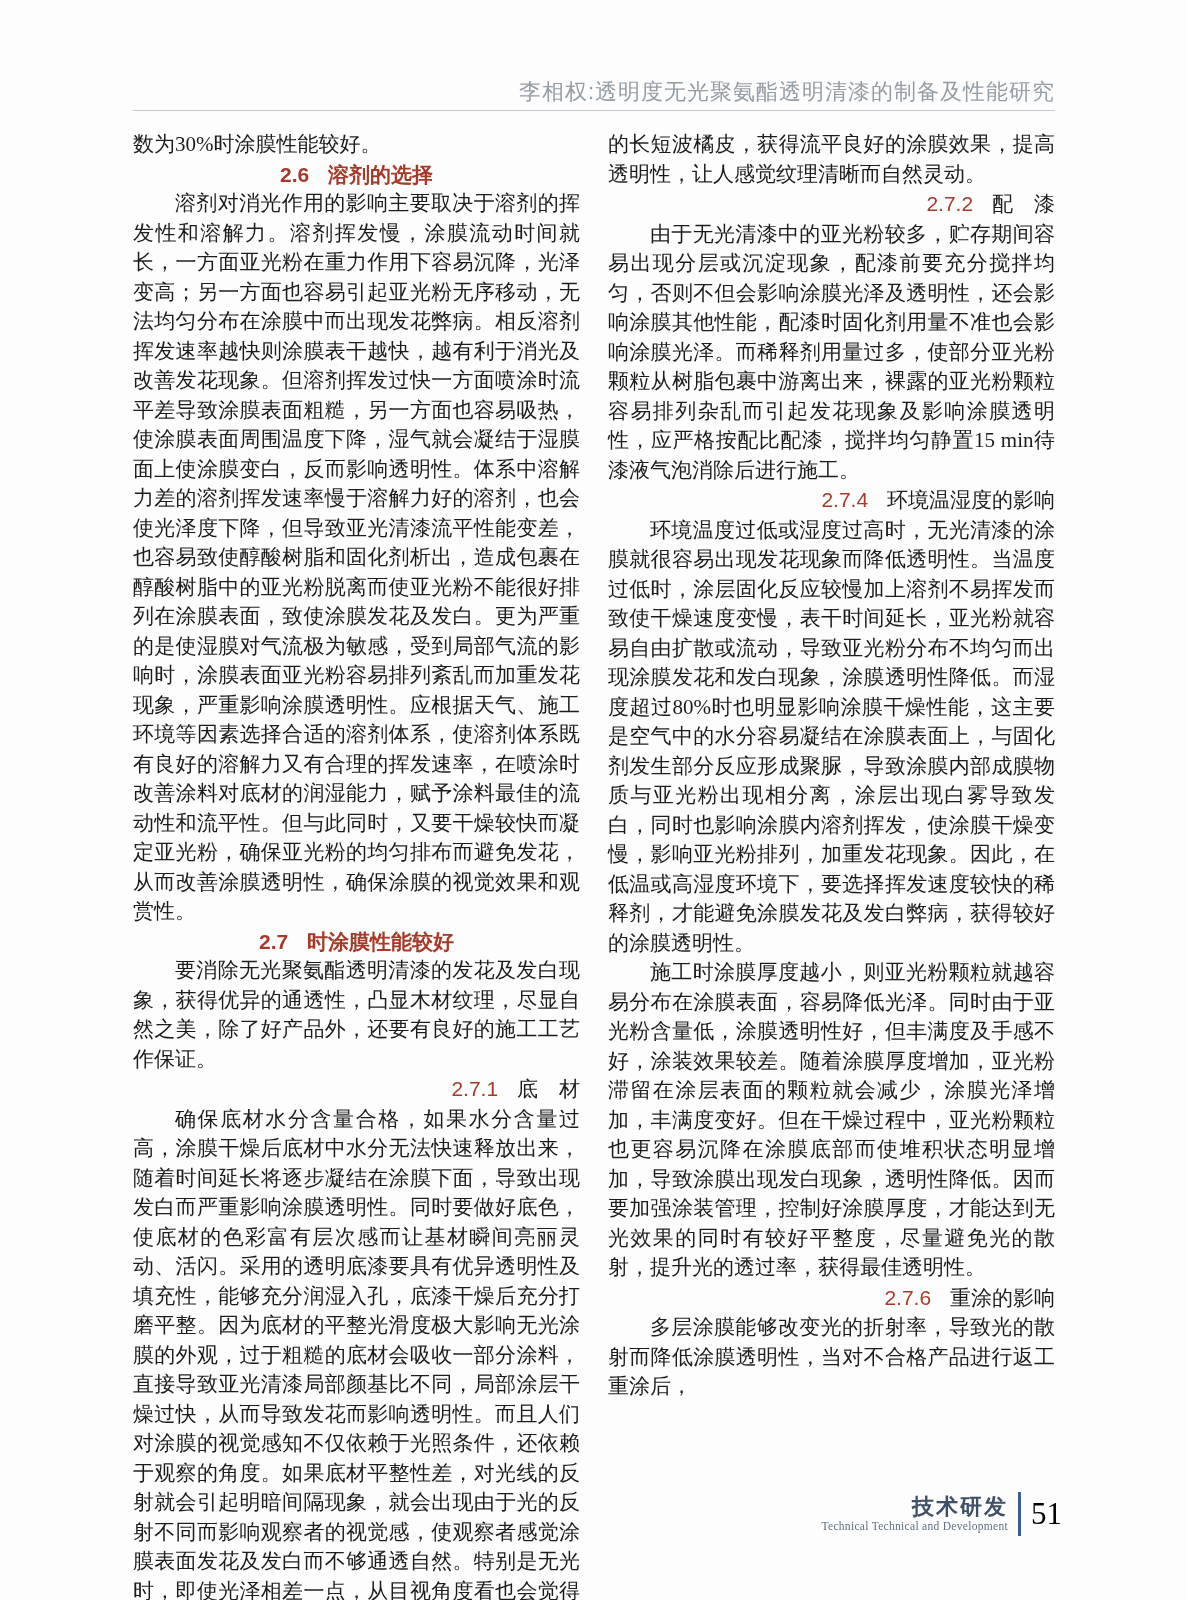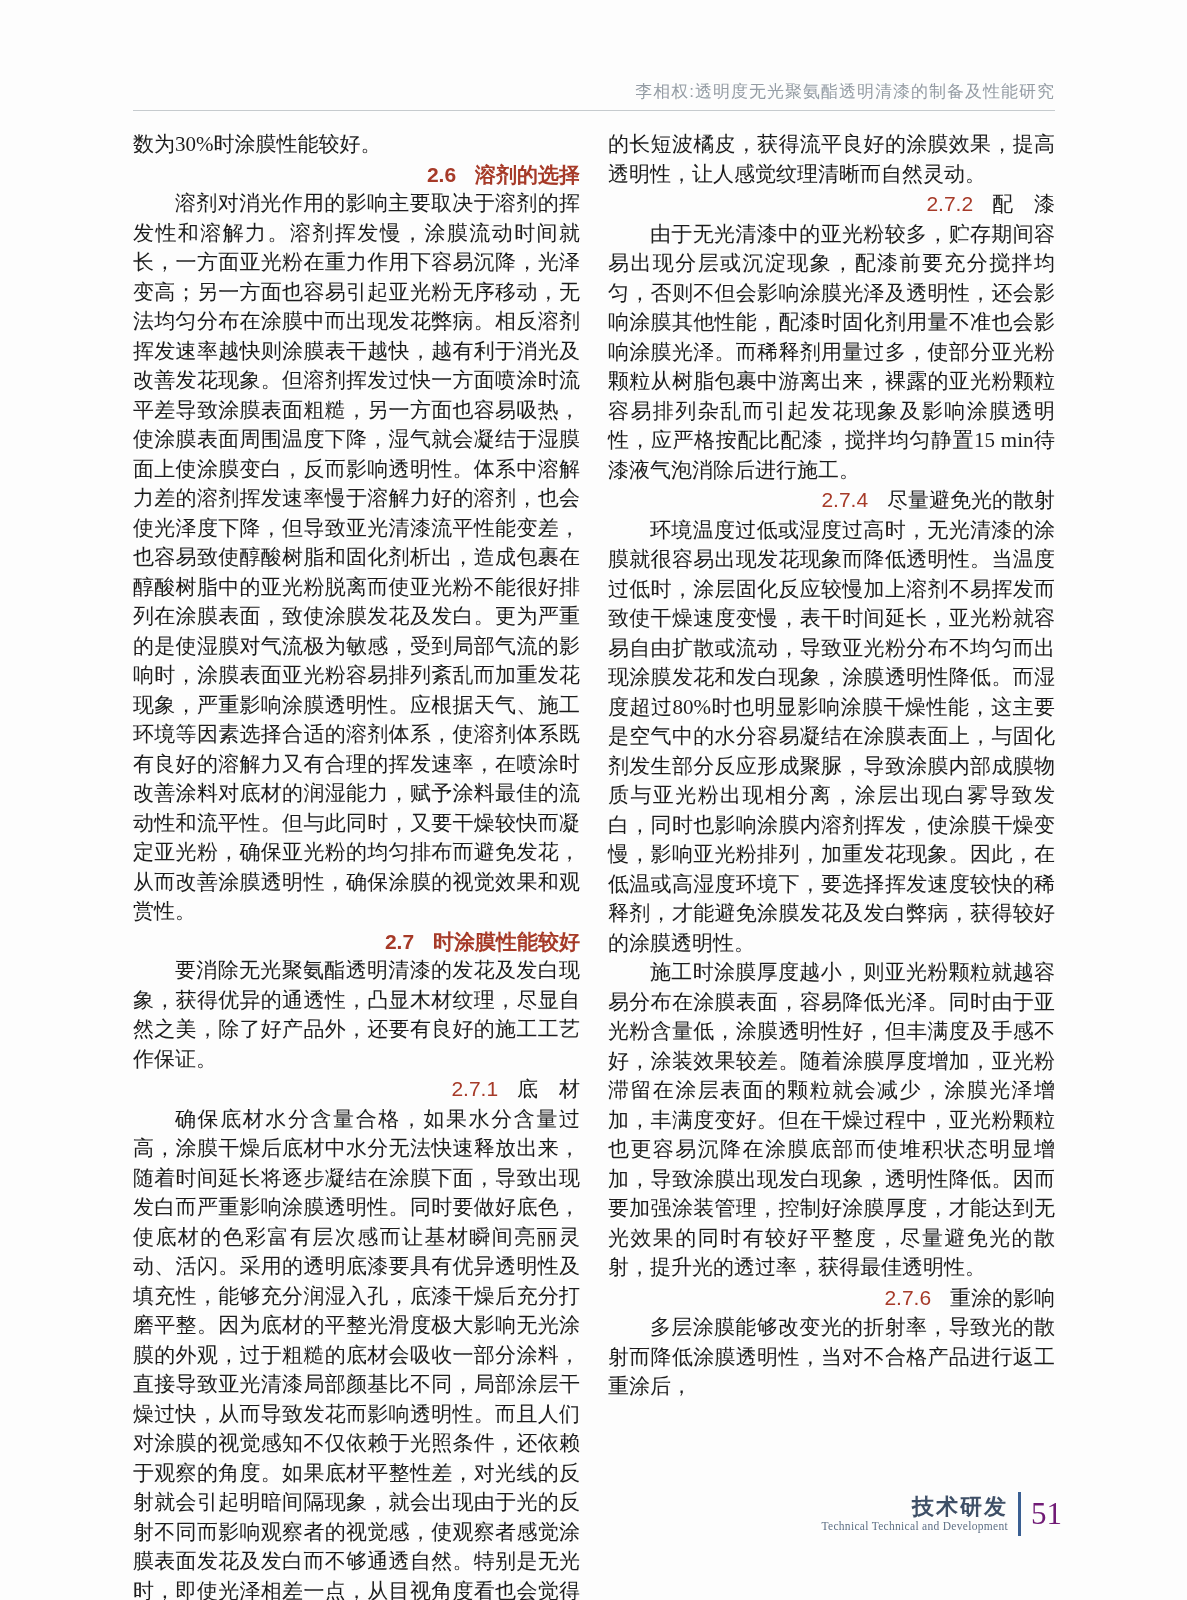--- a/index.html
+++ b/index.html
@@ -17,21 +17,21 @@
     color: #1c1c1c;
   }
   
   .running-header {
     position: absolute;
     top: 82px;
     left: 133px;
     right: 132px;
     text-align: right;
     font-family: "Liberation Sans", "DejaVu Sans", sans-serif;
-    font-size: 17px;
+    font-size: 22px;
     letter-spacing: 1px;
     color: #949ca4;
     line-height: 20px;
   }
   .header-rule {
     position: absolute;
     top: 110px;
     left: 133px;
     right: 132px;
     height: 0;
@@ -59,21 +59,21 @@
   .col p.noindent {
     text-indent: 0;
   }
   .sec-h2 {
     margin: 0;
     font-family: "Liberation Sans", "DejaVu Sans", sans-serif;
     font-weight: bold;
     font-size: 21px;
     line-height: 29.5px;
     color: #a63a28;
-    text-align: right;
+    text-align: center;
   }
   .sec-h2 .sec-num { margin-right: 0.9em; }
   .sec-h3 {
     margin: 0;
     font-size: 21px;
     line-height: 29.5px;
     font-weight: normal;
     text-align: right;
   }
   .sec-h3 .sec-num {
@@ -106,21 +106,21 @@
     letter-spacing: 0.3px;
   }
   .footer-bar {
     width: 3px;
     height: 44px;
     background: #3a5f92;
     margin: 0 10px 0 10px;
   }
   .footer-page {
     font-size: 31px;
-    color: #701a75;
+    color: #000000;
     line-height: 44px;
   }
 </style>
 </head>
 <body>
 
 <div class="page">
 
   <div class="running-header">
     <span>李相权:透明度无光聚氨酯透明清漆的制备及性能研究</span>
@@ -136,21 +136,21 @@
       <h2 class="sec-h2"><span class="sec-num">2.7</span><span class="sec-title">时涂膜性能较好</span></h2>
       <p>要消除无光聚氨酯透明清漆的发花及发白现象，获得优异的通透性，凸显木材纹理，尽显自然之美，除了好产品外，还要有良好的施工工艺作保证。</p>
       <h3 class="sec-h3"><span class="sec-num">2.7.1</span><span class="sec-title">底　材</span></h3>
       <p>确保底材水分含量合格，如果水分含量过高，涂膜干燥后底材中水分无法快速释放出来，随着时间延长将逐步凝结在涂膜下面，导致出现发白而严重影响涂膜透明性。同时要做好底色，使底材的色彩富有层次感而让基材瞬间亮丽灵动、活闪。采用的透明底漆要具有优异透明性及填充性，能够充分润湿入孔，底漆干燥后充分打磨平整。因为底材的平整光滑度极大影响无光涂膜的外观，过于粗糙的底材会吸收一部分涂料，直接导致亚光清漆局部颜基比不同，局部涂层干燥过快，从而导致发花而影响透明性。而且人们对涂膜的视觉感知不仅依赖于光照条件，还依赖于观察的角度。如果底材平整性差，对光线的反射就会引起明暗间隔现象，就会出现由于光的反射不同而影响观察者的视觉感，使观察者感觉涂膜表面发花及发白而不够通透自然。特别是无光时，即使光泽相差一点，从目视角度看也会觉得光泽变化特别明显，感觉涂膜发白。因此要尽量将底层打磨平整，才能有效降低涂膜</p>
     </div>
 
     <div class="col">
       <p class="noindent">的长短波橘皮，获得流平良好的涂膜效果，提高透明性，让人感觉纹理清晰而自然灵动。</p>
       <h3 class="sec-h3"><span class="sec-num">2.7.2</span><span class="sec-title">配　漆</span></h3>
       <p>由于无光清漆中的亚光粉较多，贮存期间容易出现分层或沉淀现象，配漆前要充分搅拌均匀，否则不但会影响涂膜光泽及透明性，还会影响涂膜其他性能，配漆时固化剂用量不准也会影响涂膜光泽。而稀释剂用量过多，使部分亚光粉颗粒从树脂包裹中游离出来，裸露的亚光粉颗粒容易排列杂乱而引起发花现象及影响涂膜透明性，应严格按配比配漆，搅拌均匀静置15 min待漆液气泡消除后进行施工。</p>
-      <h3 class="sec-h3"><span class="sec-num">2.7.4</span><span class="sec-title">尽量避免光的散射</span></h3>
+      <h3 class="sec-h3"><span class="sec-num">2.7.4</span><span class="sec-title">环境温湿度的影响</span></h3>
       <p>环境温度过低或湿度过高时，无光清漆的涂膜就很容易出现发花现象而降低透明性。当温度过低时，涂层固化反应较慢加上溶剂不易挥发而致使干燥速度变慢，表干时间延长，亚光粉就容易自由扩散或流动，导致亚光粉分布不均匀而出现涂膜发花和发白现象，涂膜透明性降低。而湿度超过80%时也明显影响涂膜干燥性能，这主要是空气中的水分容易凝结在涂膜表面上，与固化剂发生部分反应形成聚脲，导致涂膜内部成膜物质与亚光粉出现相分离，涂层出现白雾导致发白，同时也影响涂膜内溶剂挥发，使涂膜干燥变慢，影响亚光粉排列，加重发花现象。因此，在低温或高湿度环境下，要选择挥发速度较快的稀释剂，才能避免涂膜发花及发白弊病，获得较好的涂膜透明性。</p>
       <p>施工时涂膜厚度越小，则亚光粉颗粒就越容易分布在涂膜表面，容易降低光泽。同时由于亚光粉含量低，涂膜透明性好，但丰满度及手感不好，涂装效果较差。随着涂膜厚度增加，亚光粉滞留在涂层表面的颗粒就会减少，涂膜光泽增加，丰满度变好。但在干燥过程中，亚光粉颗粒也更容易沉降在涂膜底部而使堆积状态明显增加，导致涂膜出现发白现象，透明性降低。因而要加强涂装管理，控制好涂膜厚度，才能达到无光效果的同时有较好平整度，尽量避免光的散射，提升光的透过率，获得最佳透明性。</p>
       <h3 class="sec-h3"><span class="sec-num">2.7.6</span><span class="sec-title">重涂的影响</span></h3>
       <p>多层涂膜能够改变光的折射率，导致光的散射而降低涂膜透明性，当对不合格产品进行返工重涂后，</p>
 
     </div>
 
   </div>
 
   <div class="footer">

